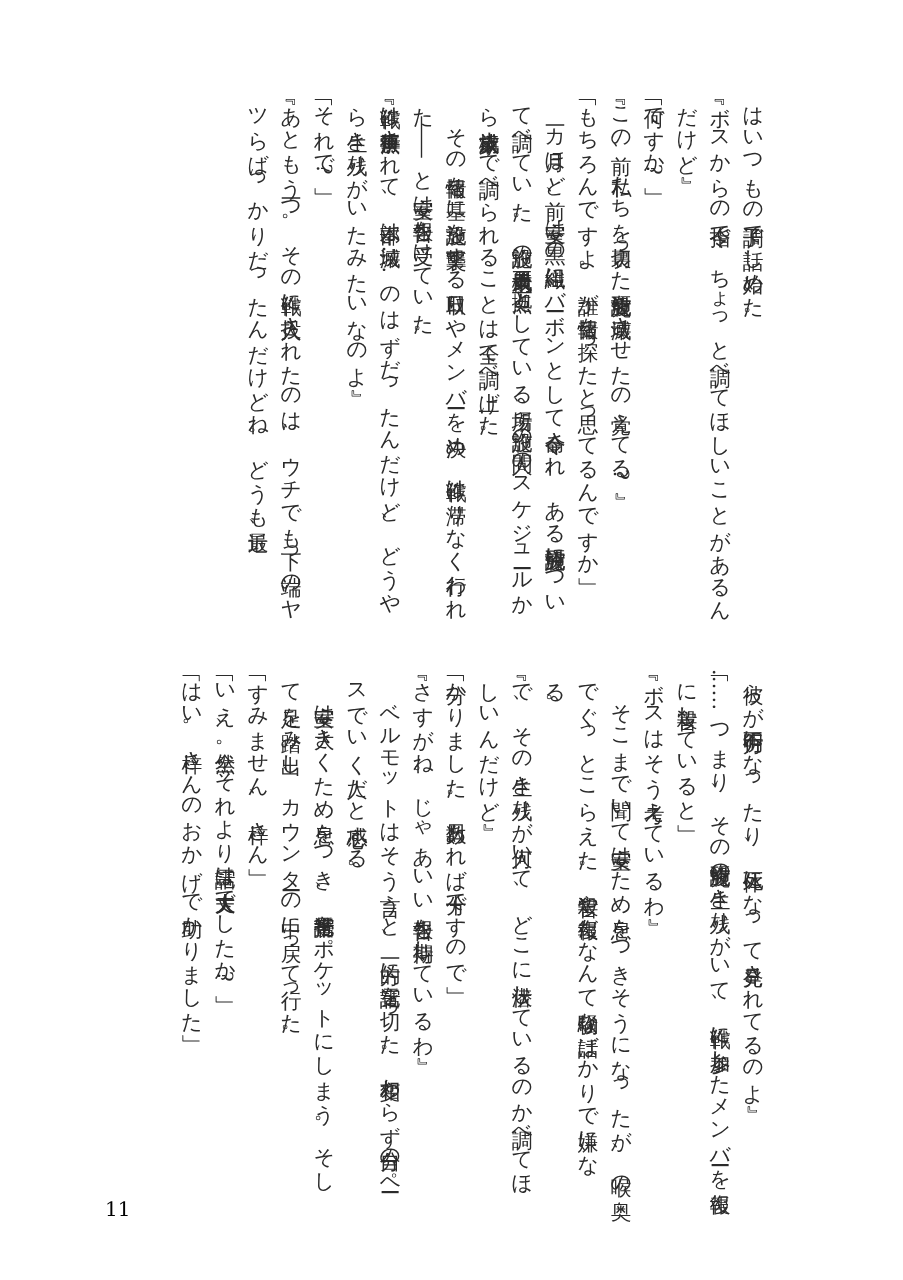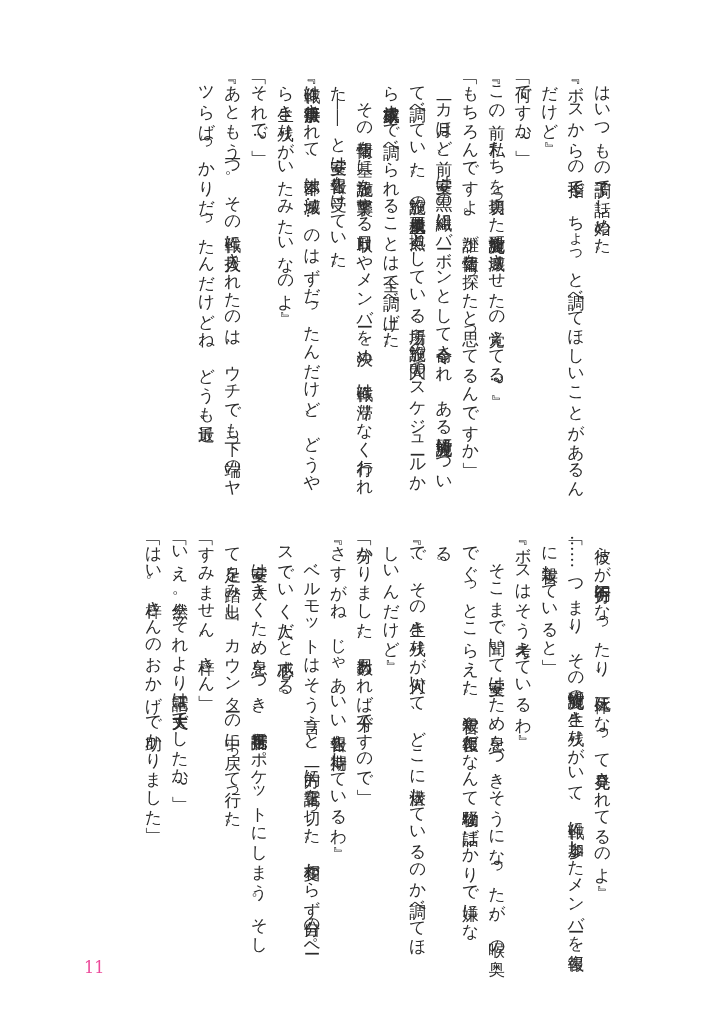--- a/index.html
+++ b/index.html
@@ -80,15 +80,15 @@
       <p class="para">『で、その生き残りが何人いて、どこに潜伏しているのか調べてほしいんだけど』</p>
       <p class="para">「分かりました。数日あれば十分ですので」</p>
       <p class="para">『さすがね。じゃあいい報告を期待しているわ』</p>
       <p class="para indent">ベルモットはそう言うと、一方的に電話を切った。相変わらず自分のペースでいく人だと感心する。</p>
       <p class="para indent">安室は大きくため息をつき、携帯電話をポケットにしまう。そして足を踏み出し、カウンターの中に戻って行った。</p>
       <p class="para">「すみません、梓さん」</p>
       <p class="para">「いえ、全然。それより電話は大丈夫でしたか?」</p>
       <p class="para">「はい。梓さんのおかげで助かりました」</p>
     </section>
 
-  <div class="page-number" style="color: #ec4899;">11</div>
+  <div class="page-number" style="color: #000000;">11</div>
 
 </div>
 
 </body></html>

